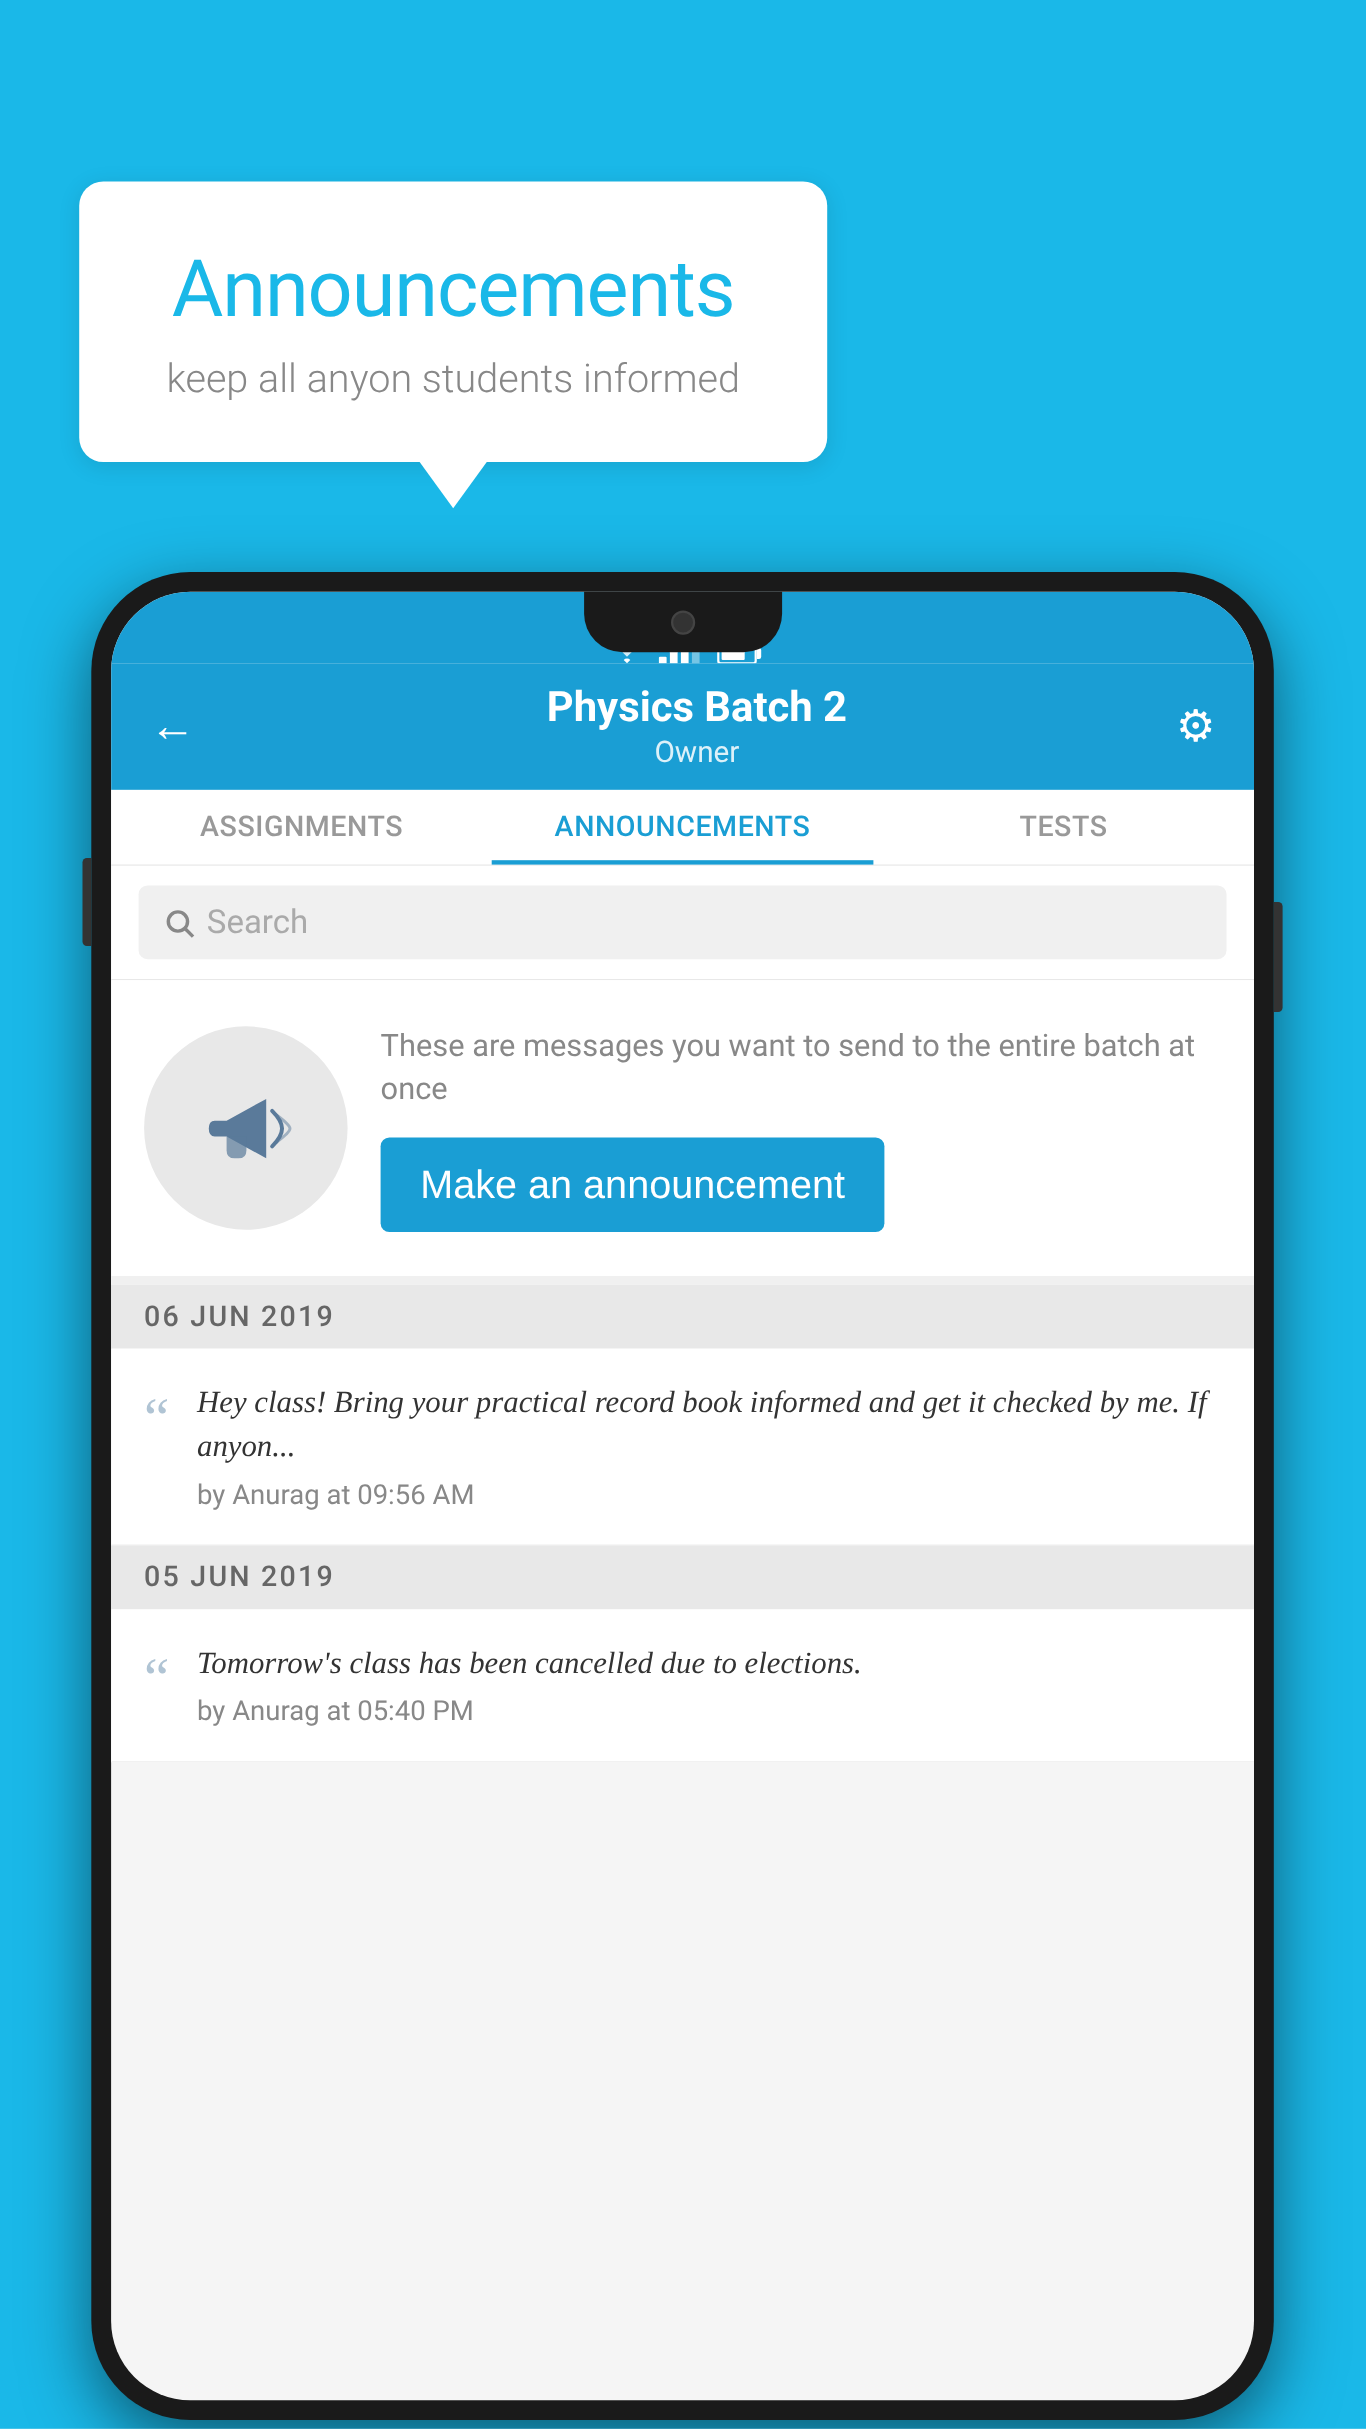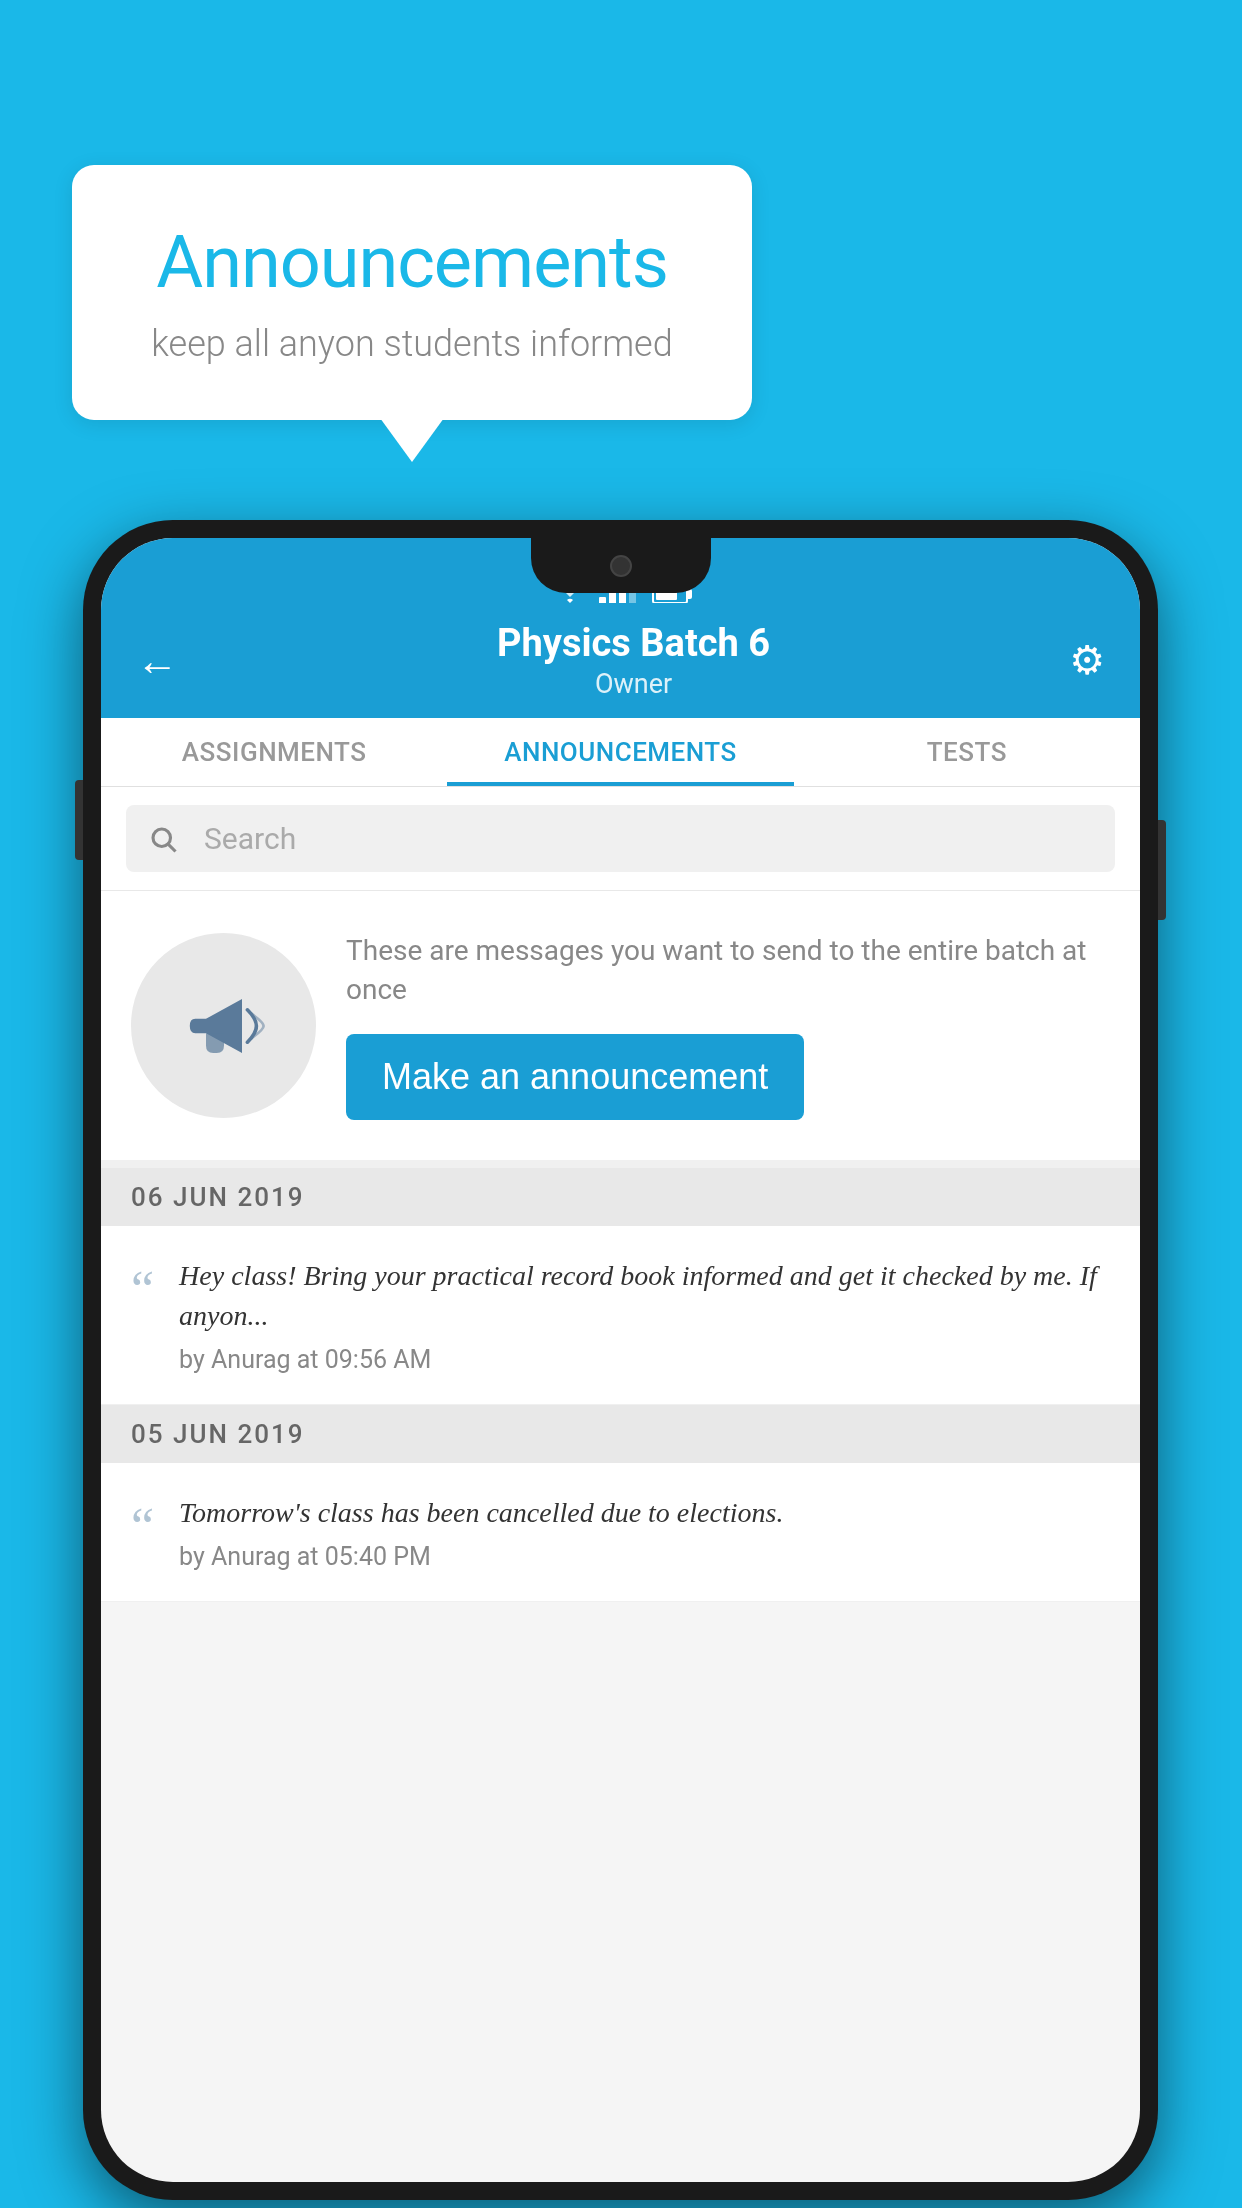--- a/index.html
+++ b/index.html
@@ -255,21 +255,21 @@
       padding: 18px 25px;
       border-bottom: 1px solid #e8e8e8;
     }
 
     .search-input-wrap {
       background: #f0f0f0;
       border-radius: 8px;
       display: flex;
       align-items: center;
       padding: 16px 22px;
-      gap: 26px;
+      gap: 10px;
     }
 
     .search-text {
       color: #aaa;
       font-size: 30px;
     }
 
     
     .promo-block {
       background: white;
@@ -421,21 +421,21 @@
 
           <div class="battery-icon">
             <div class="battery-fill"></div>
           </div>
         </div>
       </div>
 
       <div class="app-bar">
         <span class="back-arrow">←</span>
         <div class="app-bar-title-area">
-          <div class="app-bar-title">Physics Batch 6</div>
+          <div class="app-bar-title">Physics Batch 2</div>
           <div class="app-bar-subtitle">Owner</div>
         </div>
         <span class="settings-icon">⚙</span>
       </div>
 
       <div class="tabs-bar">
         <div class="tab-item">
           <span>ASSIGNMENTS</span>
         </div>
         <div class="tab-item active">

